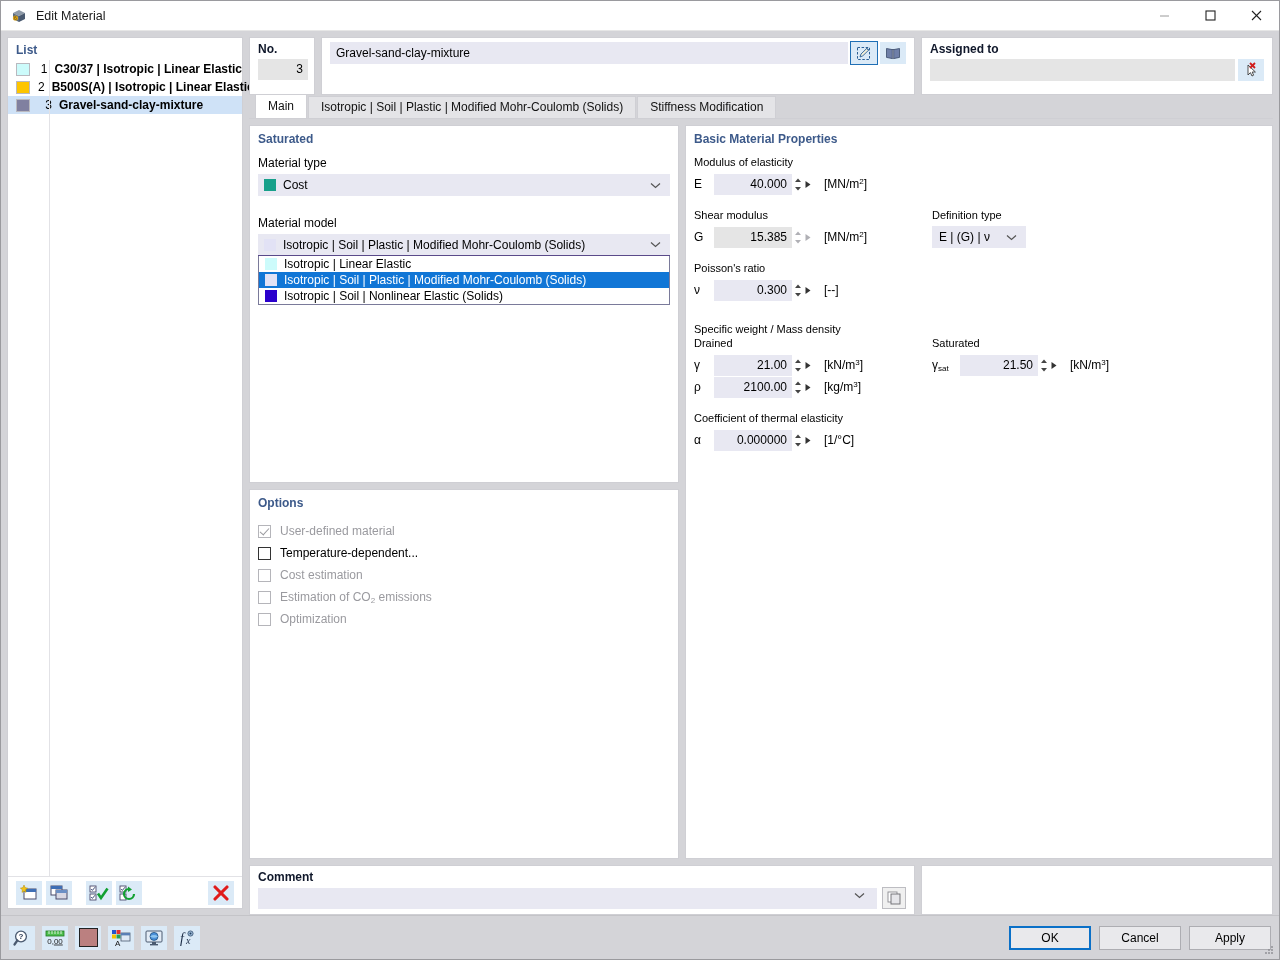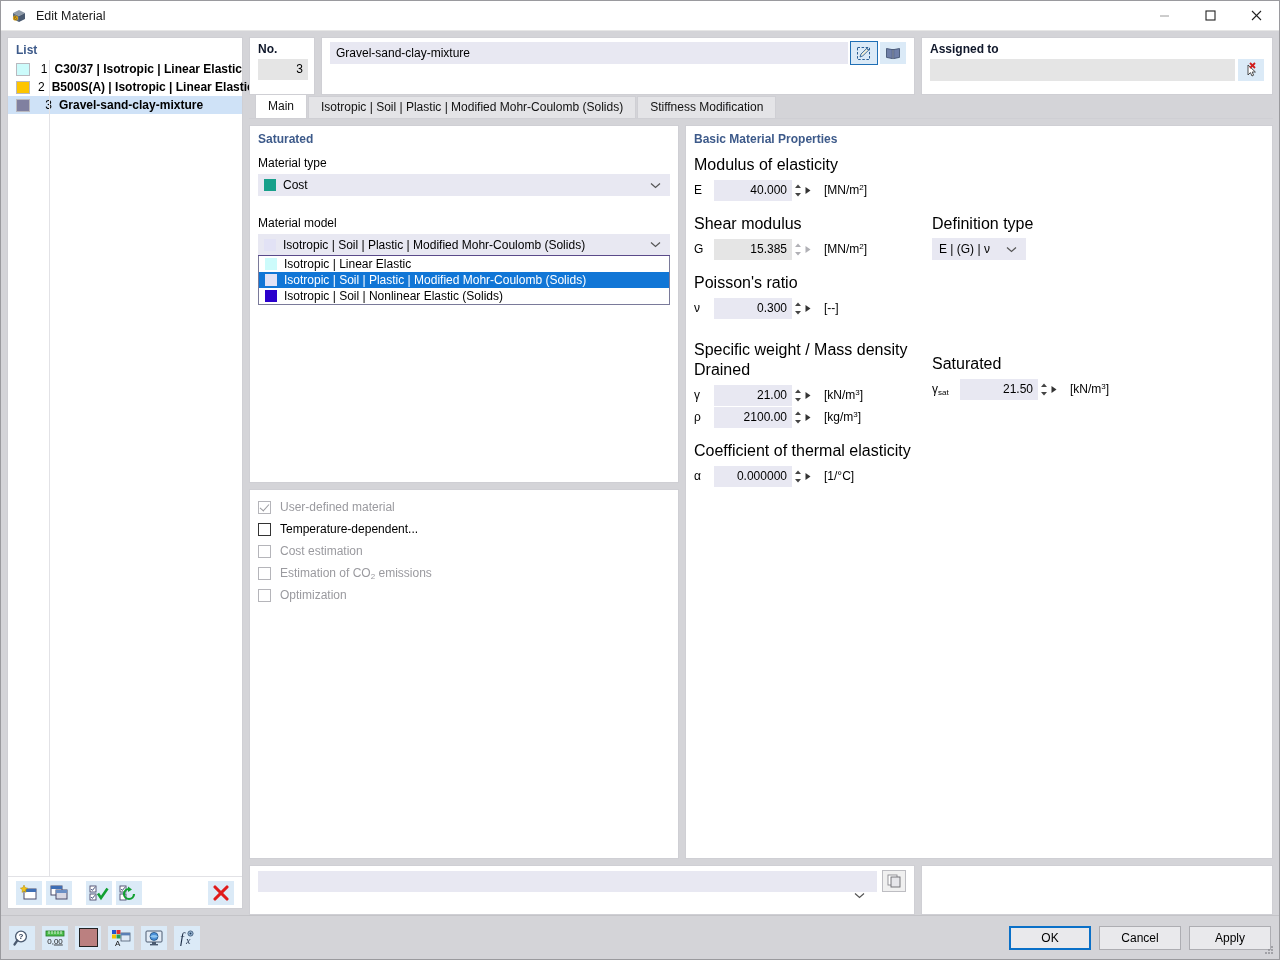--- a/index.html
+++ b/index.html
@@ -205,21 +205,21 @@
   .cbx.checked::after {
     content: ""; position: absolute; left: 3px; top: 0px;
     width: 4px; height: 8px;
     border: solid #9a9a9f; border-width: 0 1.6px 1.6px 0;
     transform: rotate(42deg);
   }
   .opt-label.disabled { color: #9a9a9f; }
 
   
   .props { flex: 1 1 auto; }
-  .prop-title { font-size: 16px; margin: 2px 0 5px 0; }
+  .prop-title { font-size: 11px; margin: 2px 0 5px 0; }
   .prop-line { display: flex; align-items: center; height: 22px; }
   .prop-sym {
     width: 20px; flex: 0 0 20px; font-size: 12px;
   }
   .prop-sym.wide { width: 28px; flex: 0 0 28px; }
   .num {
     background: #e8e8f2; height: 21px; width: 78px; flex: 0 0 78px;
     display: flex; align-items: center; justify-content: flex-end;
     padding-right: 5px; font-size: 12px;
   }
@@ -481,20 +481,21 @@
                   </div>
                   <div class="dd-item">
                     <div class="dsw" style="background:#2b00cc"></div>
                     <span>Isotropic | Soil | Nonlinear Elastic (Solids)</span>
                   </div>
                 </div>
               </div>
             </div>
 
             <div class="group options">
+              <div class="group-cap">Options</div>
 
               <div class="opt-row">
                 <div class="cbx disabled checked"></div>
                 <div class="opt-label disabled">User-defined material</div>
               </div>
               <div class="opt-row">
                 <div class="cbx"></div>
                 <div class="opt-label">Temperature-dependent...</div>
               </div>
               <div class="opt-row">
@@ -669,20 +670,21 @@
                     </svg>
                 </div>
                 <div class="unit">[1/°C]</div>
               </div>
             </div>
           </div>
         </div>
 
         <div class="comment-row">
           <div class="field-box comment-box">
+            <div class="field-cap">Comment</div>
             <div class="comment-inner">
               <div class="comment-input" placeholder=""></div>
               <div class="chev" style="position:absolute;right:40px;top:26px">
                 <svg width="11" height="7" viewBox="0 0 11 7">
                     <path d="M1 1.5 L5.5 5.5 L10 1.5" stroke="#555" stroke-width="1.2" fill="none"></path>
                   </svg>
               </div>
               <div class="comment-btn">
                 <svg width="15" height="14" viewBox="0 0 15 14">
                   <rect x="1" y="1" width="9" height="10" fill="#fff" stroke="#8a8a90" stroke-width="0.9"></rect>

